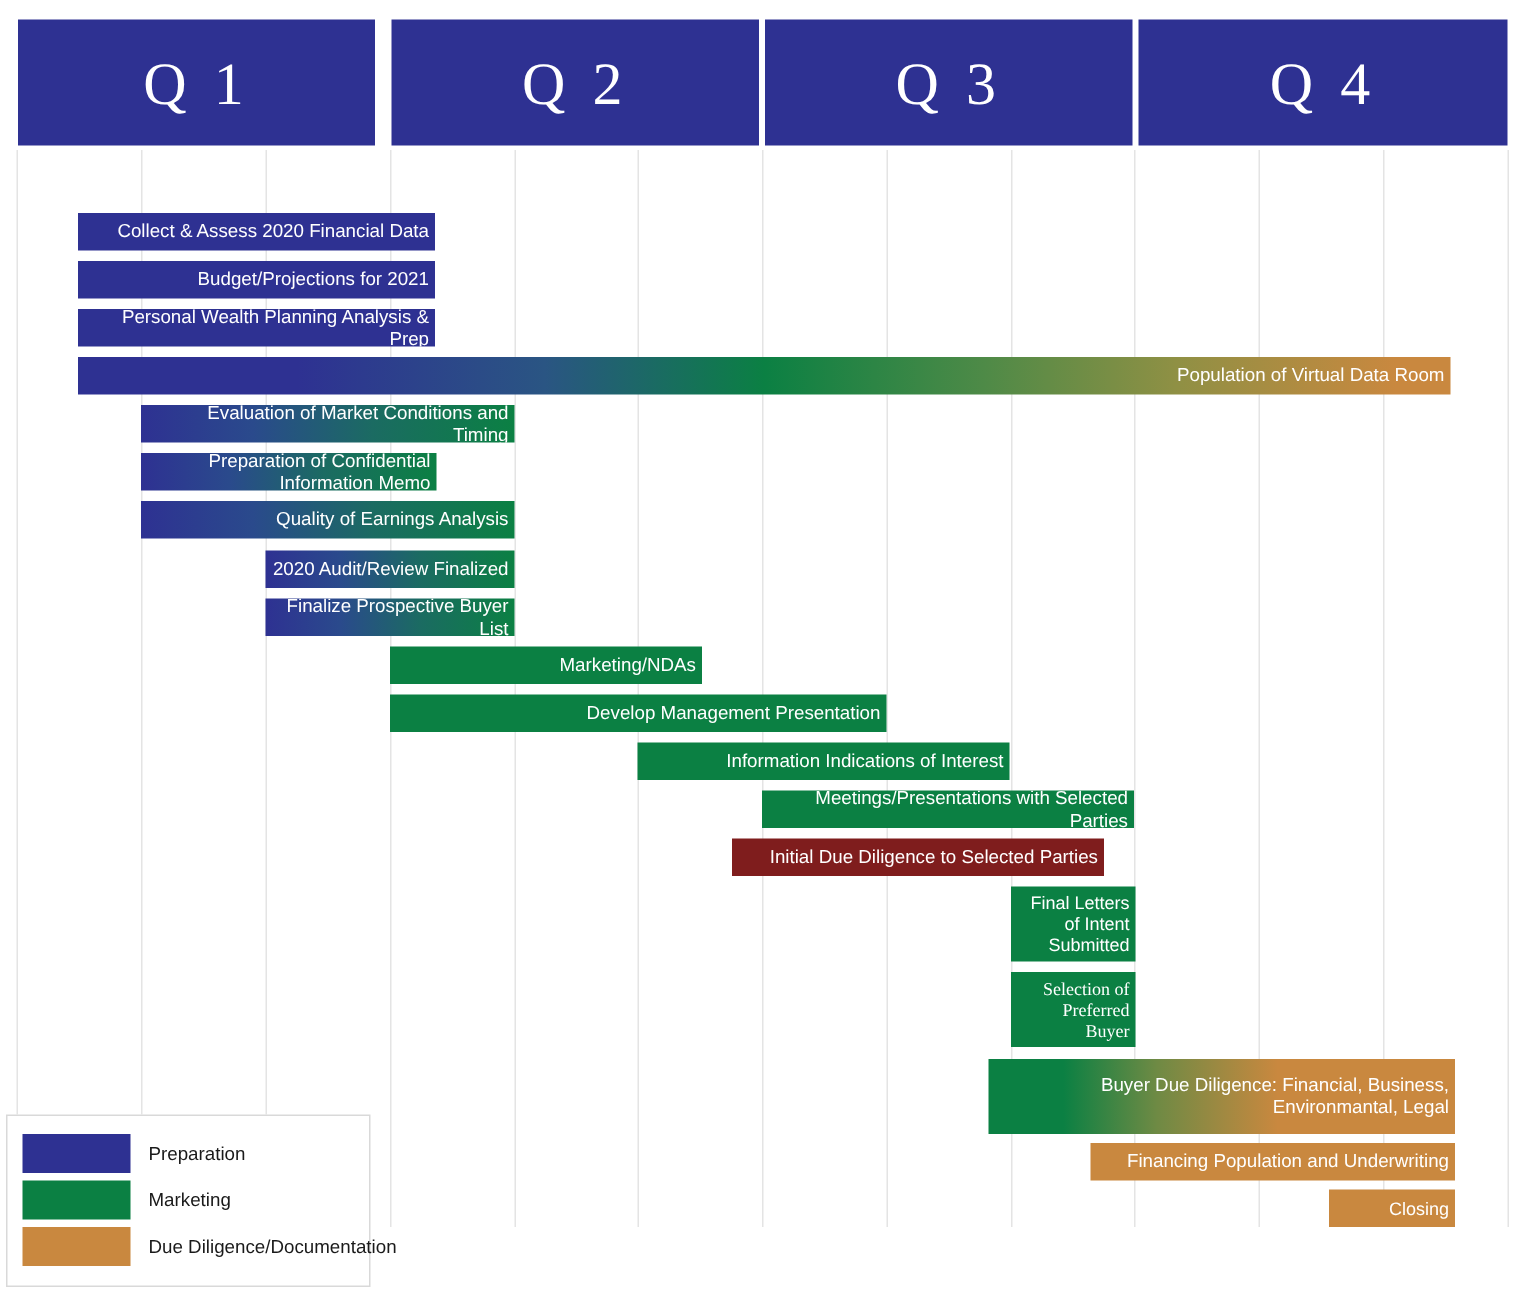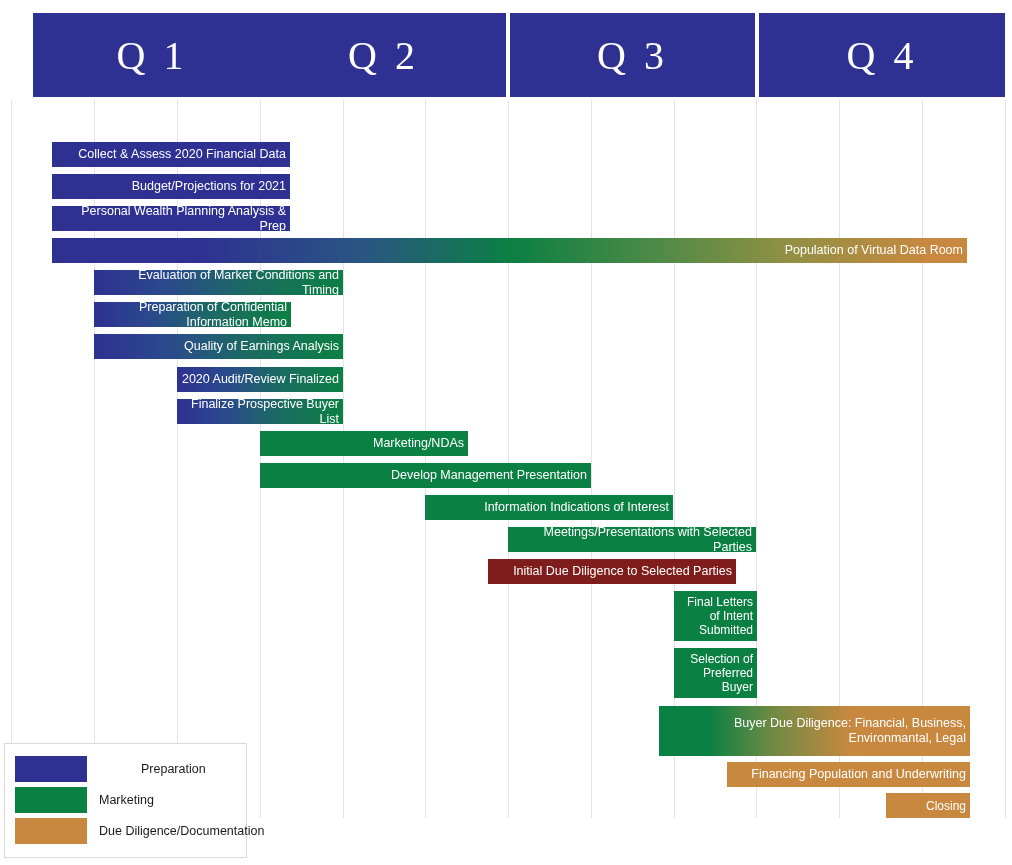--- a/index.html
+++ b/index.html
@@ -115,21 +115,21 @@
       <div class="gridline" style="left: 508px; background: rgb(228, 228, 228);"></div>
       <div class="gridline" style="left: 591px; background: rgb(228, 228, 228);"></div>
       <div class="gridline" style="left: 674px; background: rgb(228, 228, 228);"></div>
       <div class="gridline" style="left: 756px; background: rgb(228, 228, 228);"></div>
       <div class="gridline" style="left: 839px; background: rgb(228, 228, 228);"></div>
       <div class="gridline" style="left: 922px; background: rgb(228, 228, 228);"></div>
       <div class="gridline" style="left: 1005px; background: rgb(228, 228, 228);"></div>
     </div>
 
   <div id="quarter-headers">
-      <div class="quarter-header" style="left: 12px; width: 238px; background: rgb(46, 49, 146); margin-left: 21px;">Q 1</div>
+      <div class="quarter-header" style="left: 12px; width: 238px; background: rgb(46, 49, 146);">Q 1</div>
       <div class="quarter-header" style="left: 261px; width: 245px; background: rgb(46, 49, 146);">Q 2</div>
       <div class="quarter-header" style="left: 510px; width: 245px; background: rgb(46, 49, 146);">Q 3</div>
       <div class="quarter-header" style="left: 759px; width: 246px; background: rgb(46, 49, 146);">Q 4</div>
     </div>
 
   <div id="bars">
       <div class="bar" style="left: 52px; top: 142px; width: 238px; height: 25px; background: rgb(46, 49, 146); color: rgb(255, 255, 255);">
         <span class="bar-label">Collect &amp; Assess 2020 Financial Data</span>
       </div>
       <div class="bar" style="left: 52px; top: 174px; width: 238px; height: 25px; background: rgb(46, 49, 146); color: rgb(255, 255, 255);">
@@ -168,35 +168,35 @@
       <div class="bar" style="left: 508px; top: 527px; width: 248px; height: 25px; background: rgb(11, 128, 67); color: rgb(255, 255, 255);">
         <span class="bar-label">Meetings/Presentations with Selected Parties</span>
       </div>
       <div class="bar" style="left: 488px; top: 559px; width: 248px; height: 25px; background: #7f1d1d; color: rgb(255, 255, 255);">
         <span class="bar-label">Initial Due Diligence to Selected Parties</span>
       </div>
       <div class="bar" style="left: 674px; top: 591px; width: 83px; height: 50px; background: rgb(11, 128, 67); color: rgb(255, 255, 255);">
         <span class="bar-label" style="font-size: 12px; line-height: 14px;">Final Letters of Intent Submitted</span>
       </div>
       <div class="bar" style="left: 674px; top: 648px; width: 83px; height: 50px; background: rgb(11, 128, 67); color: rgb(255, 255, 255);">
-        <span class="bar-label" style="font-size: 12px; line-height: 14px;">Selection of Preferred Buyer</span>
+        <span class="bar-label" style="font-size: 12px; line-height: 14px; font-family: Liberation Serif, serif;">Selection of Preferred Buyer</span>
       </div>
       <div class="bar" style="left: 659px; top: 706px; width: 311px; height: 50px; background: linear-gradient(90deg, rgb(11, 128, 67) 0%, rgb(11, 128, 67) 16%, rgb(110, 138, 68) 36%, rgb(201, 136, 63) 62%, rgb(201, 136, 63) 100%); color: rgb(255, 255, 255);">
         <span class="bar-label">Buyer Due Diligence: Financial, Business, Environmantal, Legal</span>
       </div>
       <div class="bar" style="left: 727px; top: 762px; width: 243px; height: 25px; background: rgb(201, 136, 63); color: rgb(255, 255, 255);">
         <span class="bar-label">Financing Population and Underwriting</span>
       </div>
       <div class="bar" style="left: 886px; top: 793px; width: 84px; height: 25px; background: rgb(201, 136, 63); color: rgb(255, 255, 255);">
         <span class="bar-label" style="font-size: 12px; line-height: 14px;">Closing</span>
       </div>
     </div>
 
   <div id="legend">
-      <div class="legend-row" style="top: 12px; gap: 42px;">
+      <div class="legend-row" style="top: 12px;">
         <span class="legend-swatch" style="background: rgb(46, 49, 146);"></span>
         <span class="legend-text">Preparation</span>
       </div>
       <div class="legend-row" style="top: 43px;">
         <span class="legend-swatch" style="background: rgb(11, 128, 67);"></span>
         <span class="legend-text">Marketing</span>
       </div>
       <div class="legend-row" style="top: 74px;">
         <span class="legend-swatch" style="background: rgb(201, 136, 63);"></span>
         <span class="legend-text">Due Diligence/Documentation</span>

